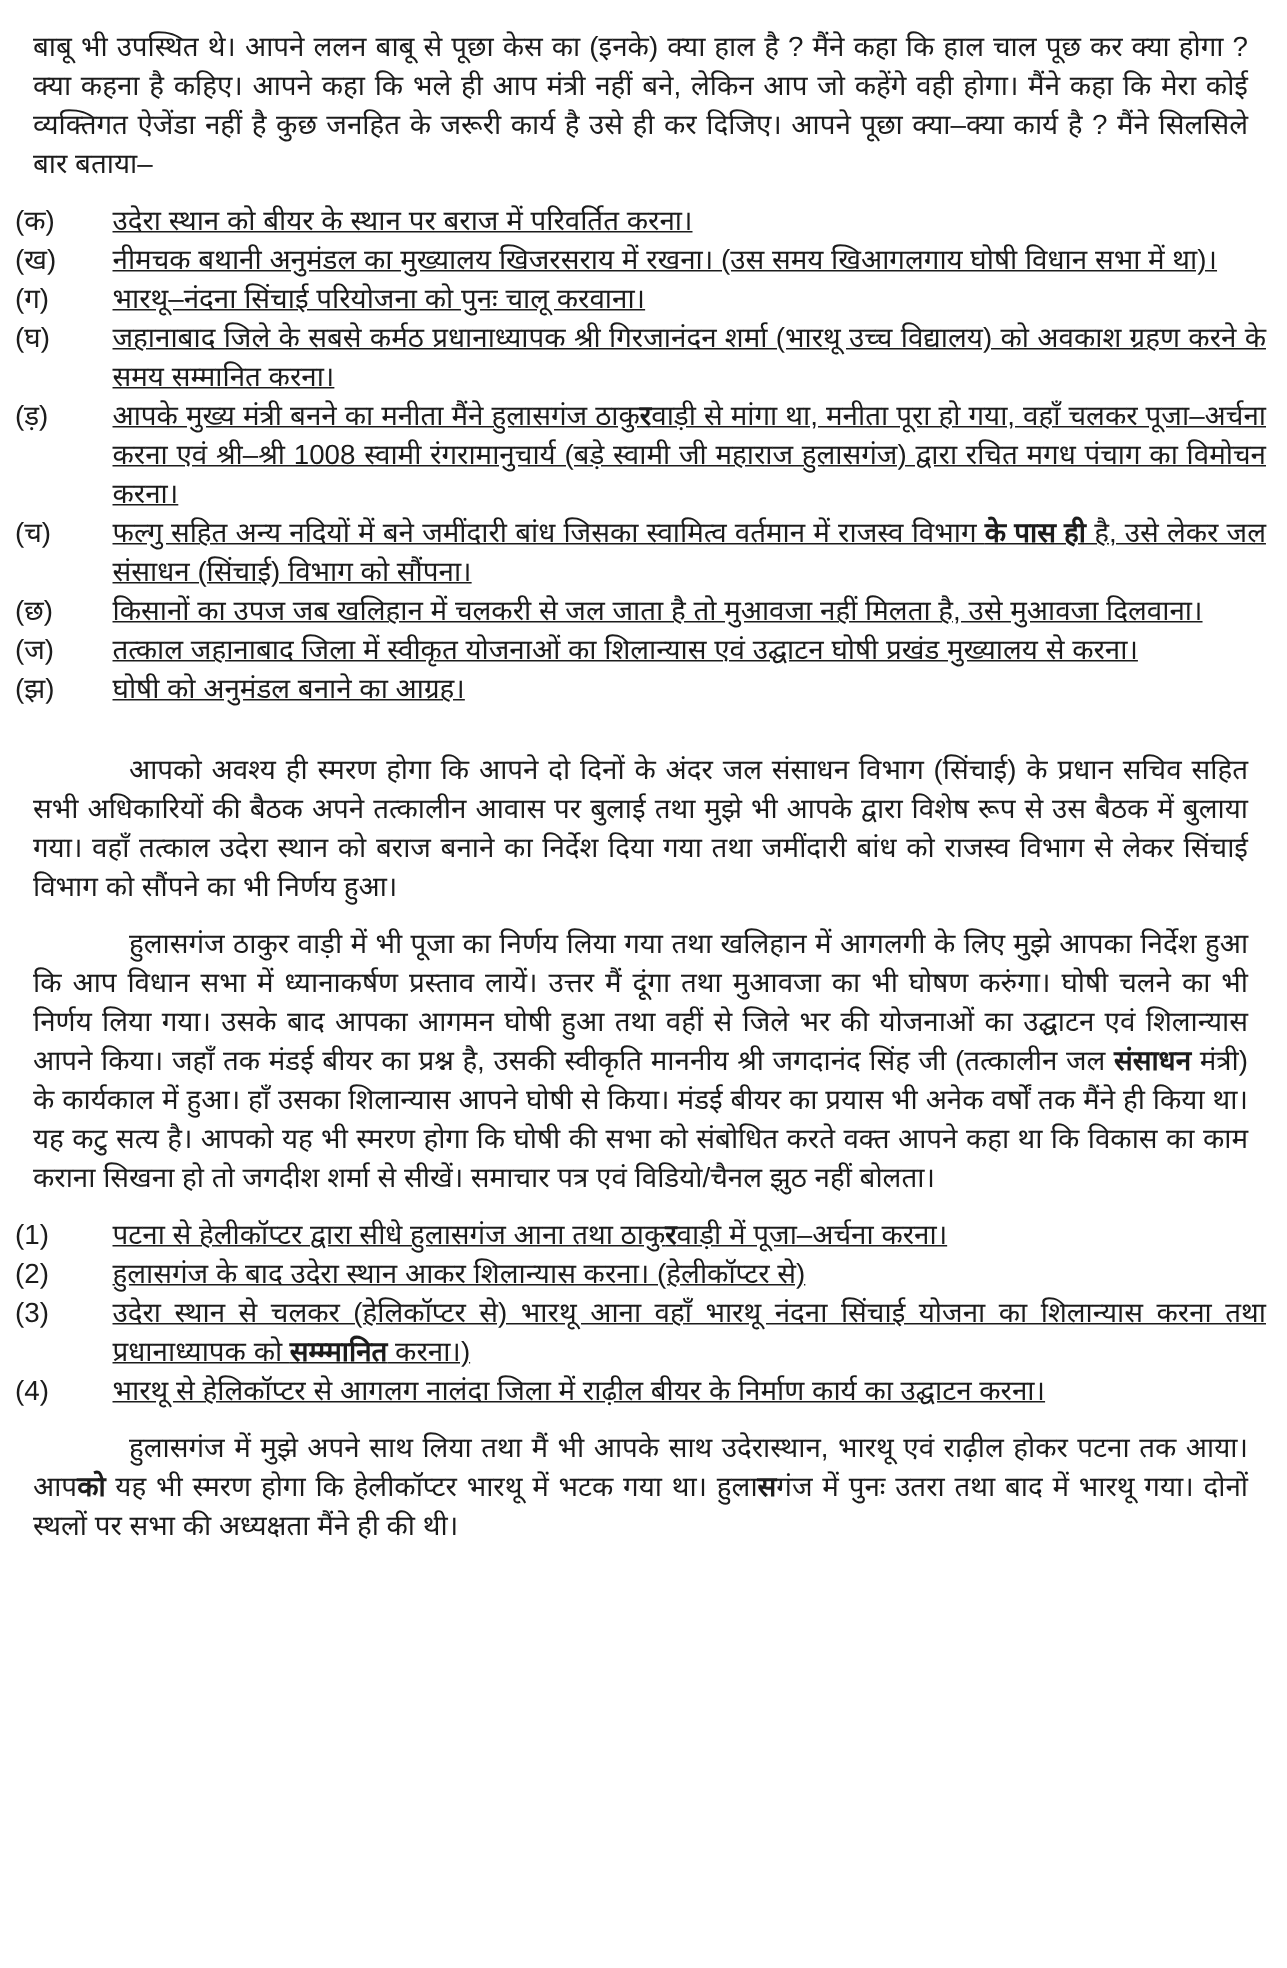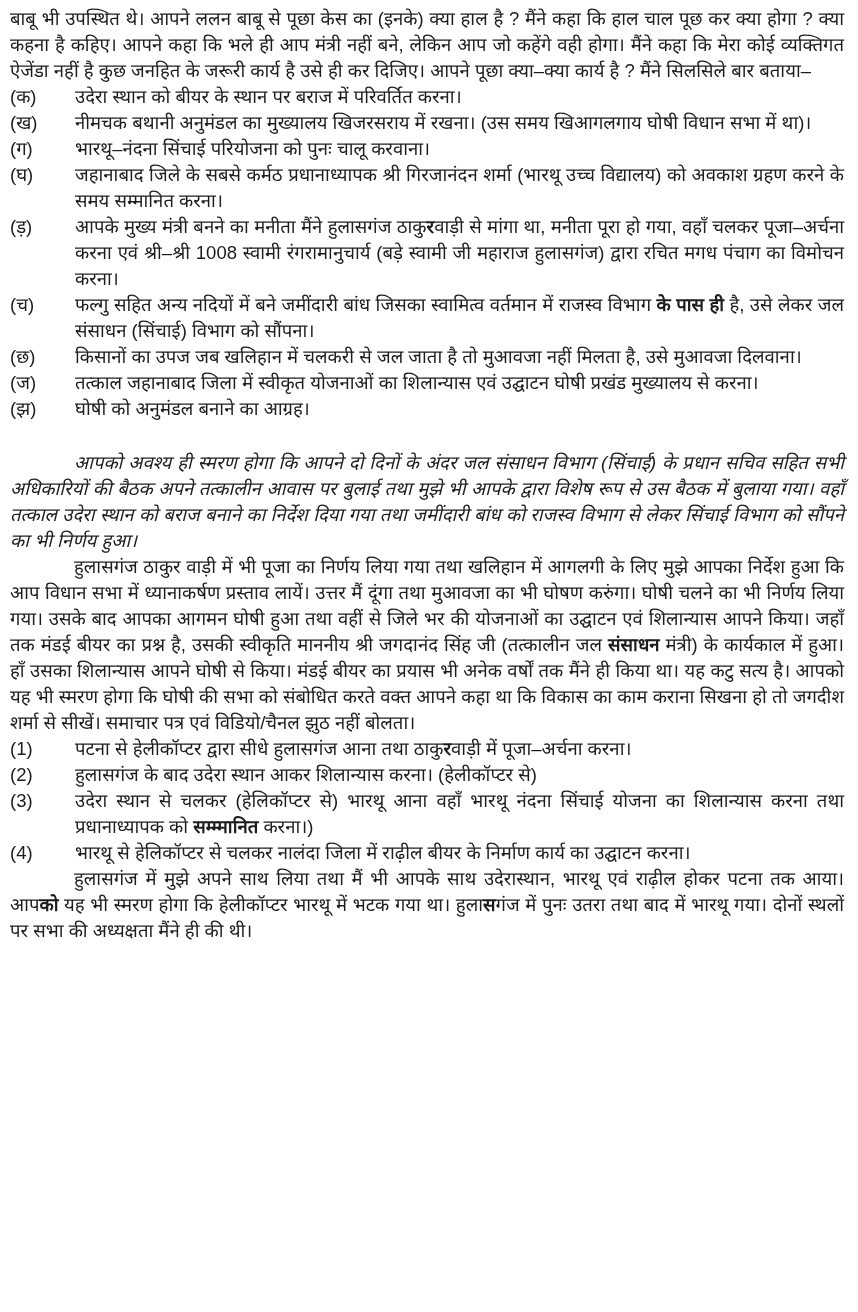--- a/index.html
+++ b/index.html
@@ -4,27 +4,27 @@
 <style>
   html,body{margin:0;padding:0;background:#ffffff;}
   .page{
     width:858px;height:1312px;box-sizing:border-box;
     background:#ffffff;color:#1c1c1c;
     padding:6px 14px 0 10px;
     font-family:"Liberation Sans","DejaVu Sans",sans-serif;
     font-size:18.5px;line-height:26px;
     text-align:justify;overflow:hidden;
   }
-  .para{margin:0;text-indent:64px;}
+  .para{margin:12px;text-indent:64px;}
   .no-indent{text-indent:0;}
-  .gap-top{margin-top:28px;font-style:italic;}
+  .gap-top{margin-top:28px;}
   .doc-list{margin:0;padding:0;}
   .item{display:flex;margin:0;}
   .item .label{flex:0 0 65px;width:65px;text-align:left;}
-  .item .content{flex:1;text-align:justify;}
+  .item .content{flex:1;text-align:justify;text-decoration:underline;}
   .b{font-weight:bold;}
 </style>
 </head>
 <body>
 
 <div class="page">
 
   <p class="para no-indent"><span>बाबू भी उपस्थित थे। आपने ललन बाबू से पूछा केस का (इनके) क्या हाल है ? मैंने कहा कि हाल चाल पूछ कर क्या होगा ? क्या कहना है कहिए। आपने कहा कि भले ही आप मंत्री नहीं बने, लेकिन आप जो कहेंगे वही होगा। मैंने कहा कि मेरा कोई व्यक्तिगत ऐजेंडा नहीं है कुछ जनहित के जरूरी कार्य है उसे ही कर दिजिए। आपने पूछा क्या–क्या कार्य है ? मैंने सिलसिले बार बताया–</span></p>
 
   <div class="doc-list">
@@ -79,21 +79,21 @@
     <div class="item">
       <span class="label">(2)</span>
       <span class="content"><span>हुलासगंज के बाद उदेरा स्थान आकर शिलान्यास करना। (हेलीकॉप्टर से)</span></span>
     </div>
     <div class="item">
       <span class="label">(3)</span>
       <span class="content"><span>उदेरा स्थान से चलकर (हेलिकॉप्टर से) भारथू आना वहाँ भारथू नंदना सिंचाई योजना का शिलान्यास करना तथा प्रधानाध्यापक को </span><span class="b">सम्म्मानित</span><span> करना।)</span></span>
     </div>
     <div class="item">
       <span class="label">(4)</span>
-      <span class="content"><span>भारथू से हेलिकॉप्टर से चलकर नालंदा जिला में राढ़ील बीयर के निर्माण कार्य का उद्घाटन करना।</span></span>
+      <span class="content"><span>भारथू से हेलिकॉप्टर से आगलग नालंदा जिला में राढ़ील बीयर के निर्माण कार्य का उद्घाटन करना।</span></span>
     </div>
   </div>
 
   <p class="para"><span>हुलासगंज में मुझे अपने साथ लिया तथा मैं भी आपके साथ उदेरास्थान, भारथू एवं राढ़ील होकर पटना तक आया। आप</span><span class="b">को</span><span> यह भी स्मरण होगा कि हेलीकॉप्टर भारथू में भटक गया था। हुला</span><span class="b">स</span><span>गंज में पुनः उतरा तथा बाद में भारथू गया। दोनों स्थलों पर सभा की अध्यक्षता मैंने ही की थी।</span></p>
 
 
 
 </div>
 
 </body></html>

